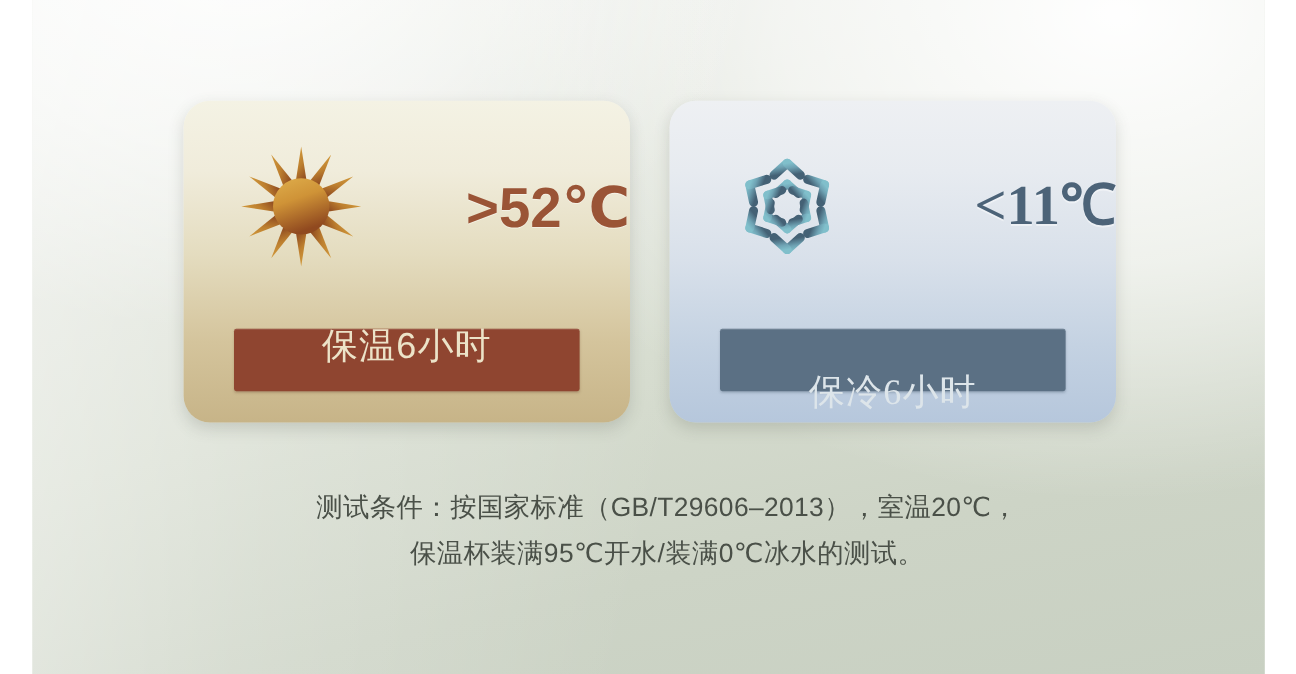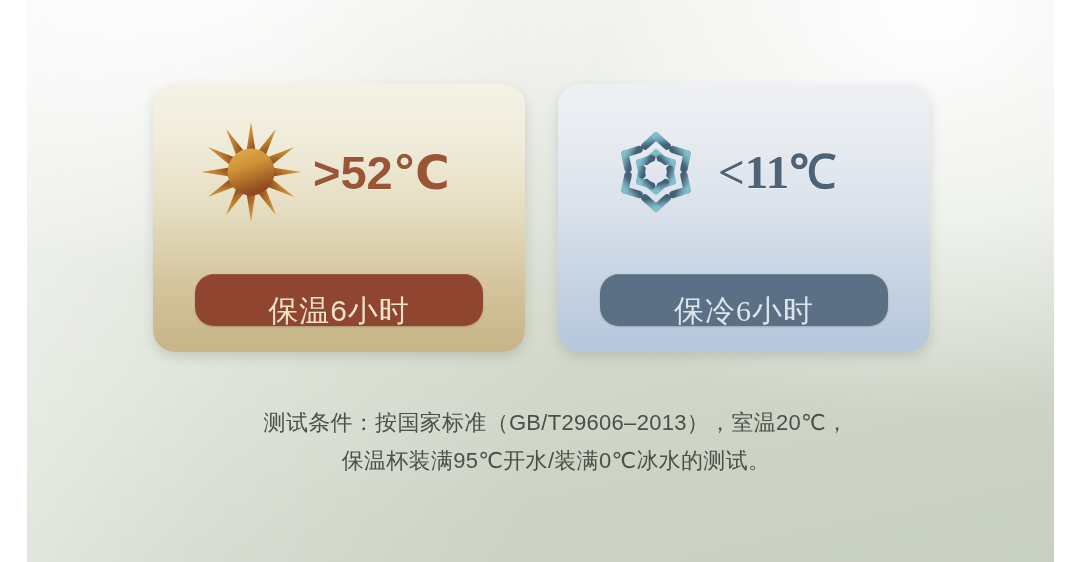--- a/index.html
+++ b/index.html
@@ -97,21 +97,21 @@
   }
 
   .card-top {
     position: absolute;
     left: 0;
     top: 0;
     width: 372px;
     height: 176px;
     display: flex;
     align-items: center;
-    justify-content: flex-start;
+    justify-content: space-between;
     padding-left: 42px;
     box-sizing: border-box;
   }
 
   .icon-wrap {
     width: 112px;
     height: 112px;
     flex: 0 0 112px;
     display: block;
   }
@@ -127,23 +127,23 @@
   }
   .temp-warm { color: #9a5436; text-shadow: 0 1px 0 rgba(255,255,255,0.45); }
   .temp-cold { color: #4c6378; text-shadow: 0 1px 0 rgba(255,255,255,0.45); }
 
   .pill {
     position: absolute;
     left: 42px;
     top: 190px;
     width: 288px;
     height: 52px;
-    border-radius: 19px;
+    border-radius: 2px;
     display: flex;
-    align-items: flex-end;
+    align-items: flex-start;
     justify-content: center;
     box-sizing: border-box;
   }
   .pill-warm {
     background: #8f4530;
     box-shadow: inset 0 1px 0 rgba(255,255,255,0.10),
                 0 1px 2px rgba(90,50,30,0.25);
   }
   .pill-cold {
     background: #5b7084;

